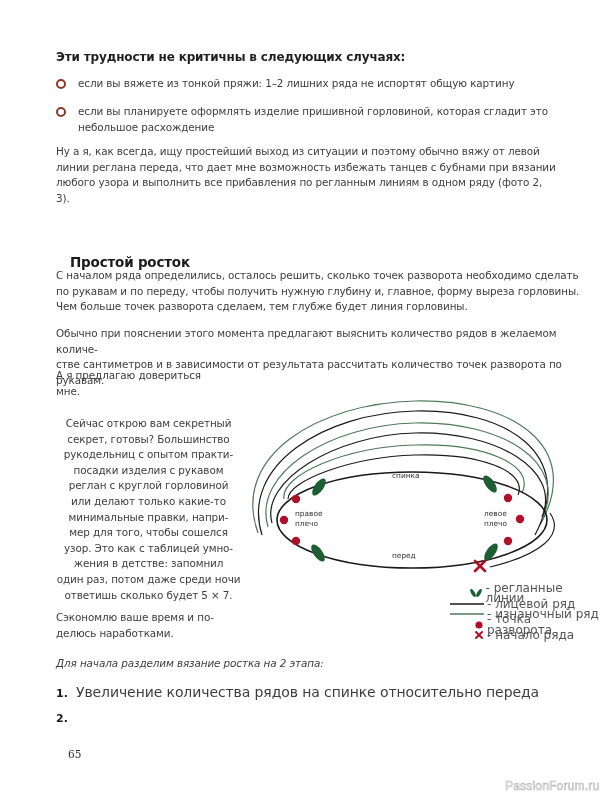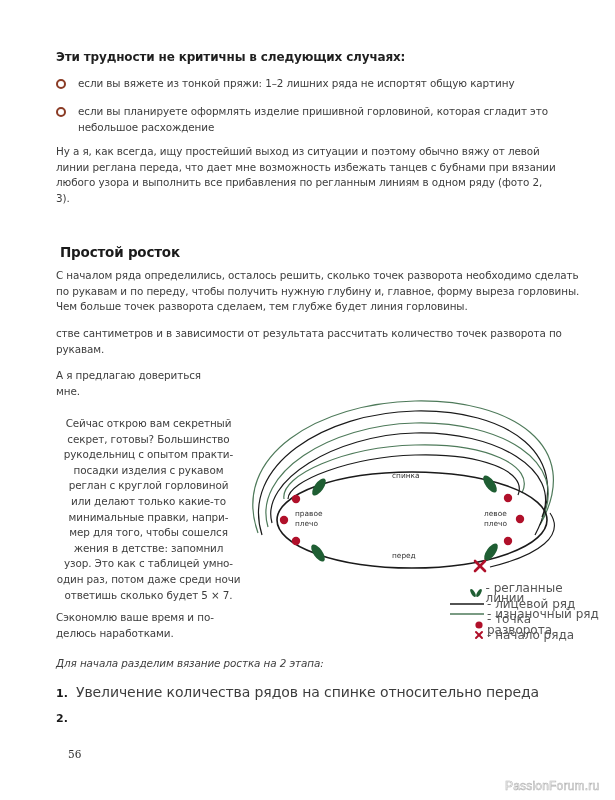--- a/index.html
+++ b/index.html
@@ -10,21 +10,21 @@
     .abs { position: absolute; }
     .p { font-size: 10.4px; line-height: 15.6px; color: #3d3d3d; letter-spacing: -0.1px; }
     .bold-lead { font-size: 12px; font-weight: bold; color: #1f1f1f; letter-spacing: -0.15px; }
     .bullet-row { display: flex; align-items: flex-start; }
     .bullet {
       width: 6px; height: 6px; border: 2px solid #8a3b25; border-radius: 50%;
       margin-top: 3px; margin-right: 12px; flex: 0 0 auto; box-sizing: content-box;
     }
     .bullet-text { font-size: 10.4px; line-height: 15.6px; color: #3d3d3d; letter-spacing: -0.1px; }
     h2 {
-      margin: 4px; font-size: 13.5px; font-weight: bold; color: #1a1a1a; letter-spacing: -0.2px;
+      margin: 14px; font-size: 13.5px; font-weight: bold; color: #1a1a1a; letter-spacing: -0.2px;
     }
     .num-row { display: flex; align-items: baseline; }
     .num { font-weight: bold; font-size: 11px; color: #1a1a1a; width: 20px; }
     .num-text { font-size: 14px; color: #3d3d3d; letter-spacing: -0.1px; }
     .page-num { font-family: "DejaVu Serif", serif; font-size: 10.5px; color: #333; }
     .watermark {
       font-family: Liberation Sans, sans-serif; font-size: 12px; color: #ffffff;
       -webkit-text-stroke: 0.6px #b5b5b5; letter-spacing: 0.2px;
     }
     .legend { font-size: 12px; color: #555; line-height: 10.5px; }
@@ -50,39 +50,40 @@
 
 <h2 class="abs" style="left:56px; top:240px;">Простой росток</h2>
 
 <div class="abs p" style="left:56px; top:268px; width:540px;">
   <div>С началом ряда определились, осталось решить, сколько точек разворота необходимо сделать</div>
   <div>по рукавам и по переду, чтобы получить нужную глубину и, главное, форму выреза горловины.</div>
   <div>Чем больше точек разворота сделаем, тем глубже будет линия горловины.</div>
 </div>
 
 <div class="abs p" style="left:56px; top:326px; width:545px;">
+  <div>Обычно при пояснении этого момента предлагают выяснить количество рядов в желаемом количе-</div>
   <div>стве сантиметров и в зависимости от результата рассчитать количество точек разворота по рукавам.</div>
 </div>
 
 <div class="abs p" style="left:56px; top:368px; width:180px;">
   <div>А я предлагаю довериться</div>
   <div>мне.</div>
 </div>
 
 <div class="abs p" style="left:56px; top:416px; width:185px;text-align:center;">
   <div>Сейчас открою вам секретный</div>
   <div>секрет, готовы? Большинство</div>
   <div>рукодельниц с опытом практи-</div>
   <div>посадки изделия с рукавом</div>
   <div>реглан с круглой горловиной</div>
   <div>или делают только какие-то</div>
   <div>минимальные правки, напри-</div>
   <div>мер для того, чтобы сошелся</div>
+  <div>узор. Это как с таблицей умно-</div>
   <div>жения в детстве: запомнил</div>
-  <div>узор. Это как с таблицей умно-</div>
   <div>один раз, потом даже среди ночи</div>
   <div>ответишь сколько будет 5 × 7.</div>
 </div>
 
 <div class="abs p" style="left:56px; top:610px; width:185px;">
   <div>Сэкономлю ваше время и по-</div>
   <div>делюсь наработками.</div>
 </div>
 
 <svg class="abs" style="left:240px; top:395px;" width="345" height="195" viewBox="0 0 345 195">
@@ -179,14 +180,14 @@
 <div class="abs p" style="left:56px; top:656px;font-style:italic;">Для начала разделим вязание ростка на 2 этапа:</div>
 
 <div class="abs num-row" style="left:56px; top:684px;">
   <span class="num">1.</span>
   <span class="num-text">Увеличение количества рядов на спинке относительно переда</span>
 </div>
 <div class="abs num-row" style="left:56px; top:712px;">
   <span class="num">2.</span>
 </div>
 
-<div class="abs page-num" style="left:68px; top:748px;">56</div>
+<div class="abs page-num" style="left:68px; top:748px;">65</div>
 <div class="abs watermark" style="left:505px; top:779px;">PassionForum.ru</div>
 
 </body></html>

